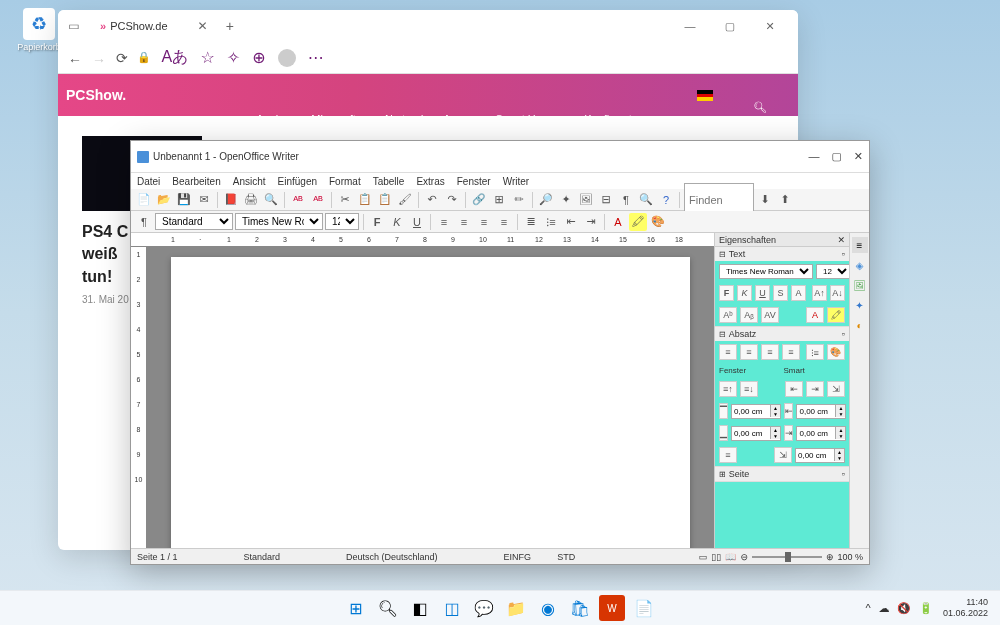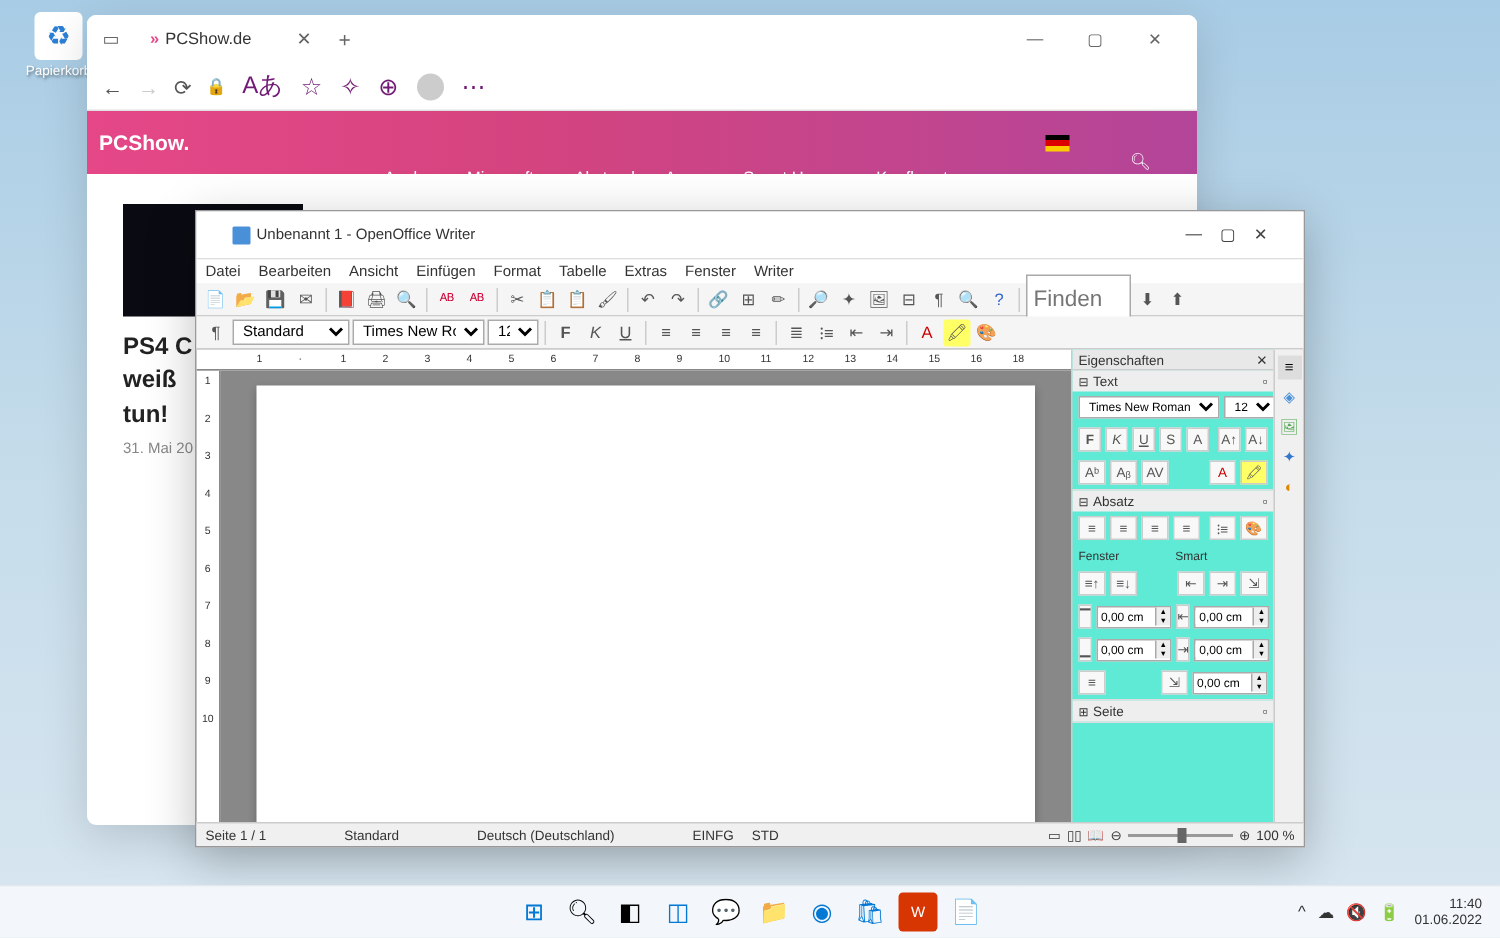--- a/index.html
+++ b/index.html
@@ -34,31 +34,31 @@
 .site-nav .chev{font-size:8px;opacity:0.7;}
 .flag-icon{width:16px;height:11px;background:linear-gradient(180deg,#000 33%,#d00 33%,#d00 66%,#fc0 66%);margin-left:20px;}
 .search-ic{margin-left:20px;}
 
 .website-content{padding:20px 24px;}
 .article-img{width:120px;height:75px;background:#0a0a12;margin-bottom:10px;}
 .article-title{font-size:16px;font-weight:bold;line-height:1.4;color:#222;}
 .article-date{font-size:10px;color:#888;margin-top:6px;}
 
 .writer-window{position:absolute;top:140px;left:130px;width:740px;height:425px;background:#f0f0f0;border:1px solid #999;box-shadow:0 8px 30px rgba(0,0,0,0.25);display:flex;flex-direction:column;}
-.writer-titlebar{height:32px;background:#fff;display:flex;align-items:center;padding:0 24px;font-size:10px;color:#333;border-bottom:1px solid #ddd;}
+.writer-titlebar{height:32px;background:#fff;display:flex;align-items:center;padding:0 6px;font-size:10px;color:#333;border-bottom:1px solid #ddd;}
 .writer-titlebar .doc-icon{width:12px;height:12px;margin-right:4px;background:#4a90d9;border-radius:1px;}
 .writer-titlebar .win-ctrls{margin-left:auto;display:flex;gap:12px;color:#444;}
 .writer-titlebar .win-ctrls span{cursor:pointer;font-size:11px;}
 .writer-menubar{height:16px;background:#fff;display:flex;align-items:center;padding:0 6px;gap:12px;font-size:10px;color:#333;}
 .writer-menubar span{cursor:pointer;}
 
 .writer-toolbar{height:22px;background:#f5f5f5;border-bottom:1px solid #ccc;display:flex;align-items:center;padding:0 4px;gap:2px;}
 .tb-btn{width:18px;height:18px;display:flex;align-items:center;justify-content:center;cursor:pointer;font-size:11px;color:#555;border-radius:2px;}
 .tb-sep{width:1px;height:16px;background:#ccc;margin:0 2px;}
-.tb-input{height:33px;font-size:15px;border:1px solid #aaa;padding:0 4px;}
+.tb-input{height:33px;font-size:11px;border:1px solid #aaa;padding:0 4px;}
 .tb-select{height:17px;font-size:10px;border:1px solid #aaa;background:#fff;padding:0 2px;}
 
 .writer-body{flex:1;display:flex;overflow:hidden;}
 .writer-main{flex:1;display:flex;flex-direction:column;background:#888;}
 .ruler-h{height:14px;background:#fff;border-bottom:1px solid #888;position:relative;font-size:7px;color:#333;display:flex;align-items:center;padding-left:18px;overflow:hidden;}
 .ruler-h span{position:absolute;}
 .doc-area{flex:1;display:flex;overflow:hidden;}
 .ruler-v{width:16px;background:#fff;border-right:1px solid #888;display:flex;flex-direction:column;font-size:7px;color:#333;padding-top:4px;align-items:center;gap:18px;}
 .page-container{flex:1;background:#888;padding:10px 24px;overflow:hidden;}
 .page{background:#fff;width:100%;height:380px;box-shadow:0 2px 6px rgba(0,0,0,0.3);padding:60px 50px;}
@@ -71,21 +71,21 @@
 .props-row{padding:3px 4px;display:flex;gap:3px;align-items:center;}
 .props-select{height:15px;font-size:8px;border:1px solid #aaa;background:#fff;flex:1;padding:0 2px;}
 .props-btn{width:18px;height:16px;border:1px solid #ccc;background:#f8f8f8;display:flex;align-items:center;justify-content:center;font-size:9px;cursor:pointer;color:#555;}
 .props-spin{display:flex;align-items:center;border:1px solid #aaa;background:#fff;height:15px;font-size:8px;}
 .props-spin input{border:none;width:38px;font-size:8px;padding:0 2px;}
 .props-spin .spinbtns{display:flex;flex-direction:column;font-size:5px;line-height:6px;width:10px;text-align:center;background:#eee;border-left:1px solid #aaa;}
 
 .sidebar-tabs{width:20px;background:#f0f0f0;border-left:1px solid #ccc;display:flex;flex-direction:column;gap:4px;padding-top:4px;align-items:center;}
 .sidebar-tabs .stab{width:16px;height:16px;cursor:pointer;display:flex;align-items:center;justify-content:center;font-size:10px;}
 
-.writer-statusbar{height:16px;background:#f0f0f0;border-top:1px solid #ccc;display:flex;align-items:center;padding:0 6px;font-size:9px;color:#333;gap:52px;}
+.writer-statusbar{height:16px;background:#f0f0f0;border-top:1px solid #ccc;display:flex;align-items:center;padding:0 6px;font-size:9px;color:#333;gap:66px;}
 .zoom-slider{margin-left:auto;display:flex;align-items:center;gap:4px;}
 .zoom-slider .track{width:70px;height:2px;background:#999;position:relative;}
 .zoom-slider .thumb{position:absolute;width:6px;height:10px;background:#666;top:-4px;left:33px;}
 
 .taskbar{position:absolute;bottom:0;left:0;right:0;height:35px;background:rgba(245,248,252,0.92);backdrop-filter:blur(10px);border-top:1px solid rgba(0,0,0,0.05);display:flex;align-items:center;}
 .taskbar-center{position:absolute;left:50%;transform:translateX(-50%);display:flex;gap:6px;align-items:center;}
 .tb-app{width:26px;height:26px;display:flex;align-items:center;justify-content:center;cursor:pointer;border-radius:3px;font-size:16px;}
 .taskbar-right{margin-left:auto;display:flex;align-items:center;gap:10px;padding-right:12px;font-size:9px;color:#333;}
 .taskbar-right .time{text-align:right;line-height:1.2;}
 .sys-icons{display:flex;gap:8px;font-size:11px;color:#333;}

